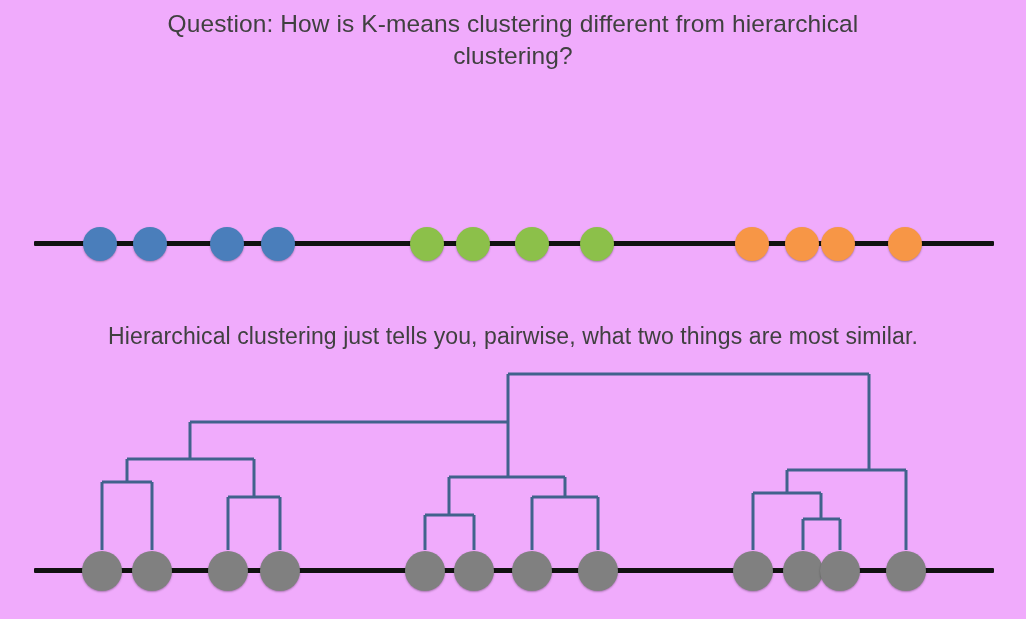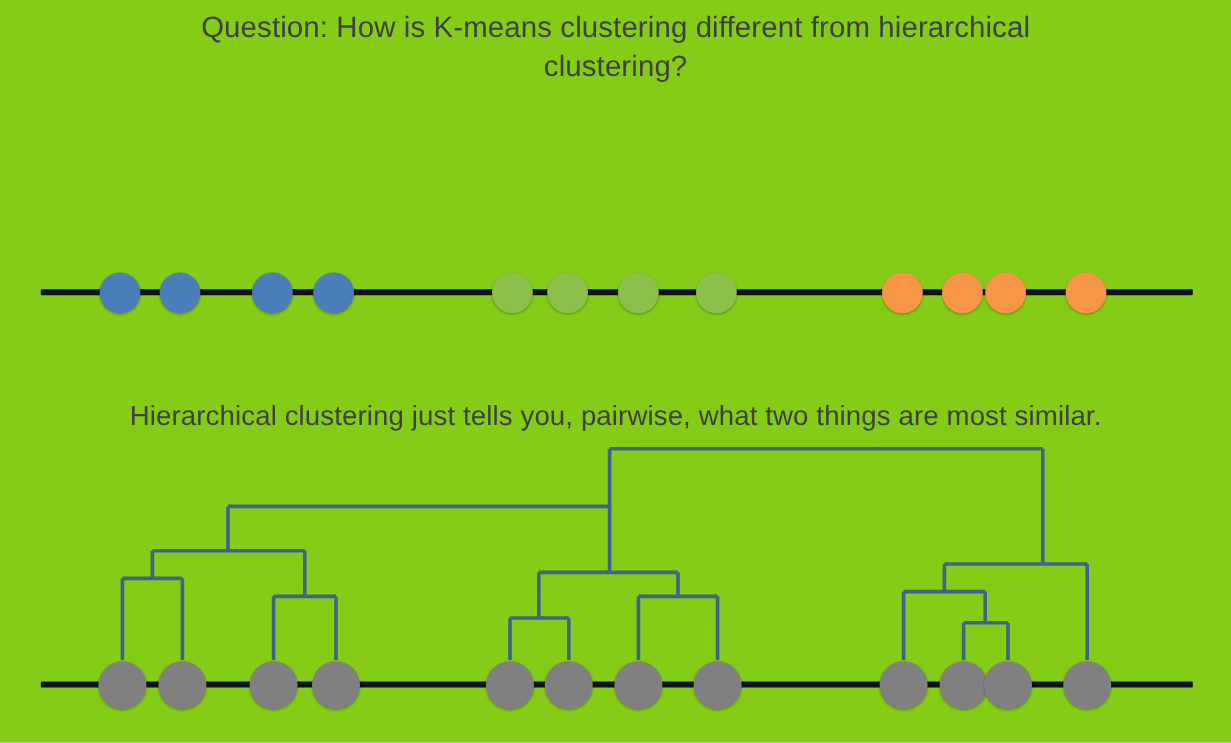--- a/index.html
+++ b/index.html
@@ -9,21 +9,21 @@
     background: #ffffff;
   }
   body {
     font-family: "Liberation Sans", sans-serif;
     color: #3b3b3b;
   }
   #slide {
     position: relative;
     width: 1026px;
     height: 619px;
-    background: #84cc16;
+    background: #f0abfc;
     overflow: hidden;
   }
 
   
   .text-block {
     position: absolute;
     text-align: center;
     color: #404040;
     font-weight: 400;
     line-height: 1.30;
@@ -36,21 +36,21 @@
     font-size: 24.5px;
   }
   #kmeans-text {
     left: 143px;
     top: 118px;
     width: 740px;
     font-size: 23px;
   }
   #hier-text {
     left: 33px;
-    top: 332px;
+    top: 322px;
     width: 960px;
     font-size: 23px;
   }
 
   
   .axis-line {
     position: absolute;
     background: #111111;
     height: 5px;
     border-radius: 1px;

